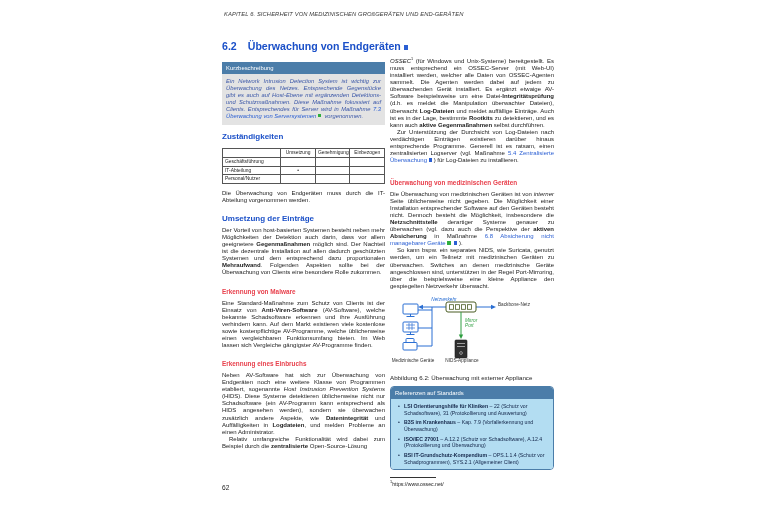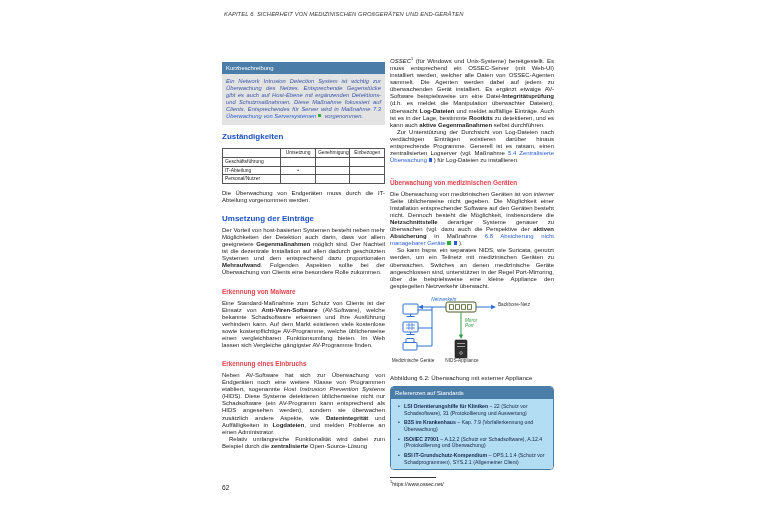--- a/index.html
+++ b/index.html
@@ -75,20 +75,23 @@
 
   .page-number{position:absolute;left:222px;top:484px;font-size:6.6px;color:#1c1c1c;}
 </style>
 </head>
 <body>
 
 <div class="canvas">
 
   <div class="running-header">KAPITEL 6.  SICHERHEIT VON MEDIZINISCHEN GROßGERÄTEN UND END-GERÄTEN</div>
 
+  <div class="section-heading">
+    <span class="sec-num">6.2</span><span>Überwachung von Endgeräten</span><span class="sq blue big"></span>
+  </div>
 
   <div class="col col-left">
 
     <div class="kurz">
       <div class="box-header">Kurzbeschreibung</div>
       <div class="kurz-body">
         <span>Ein Network Intrusion Detection System ist wichtig zur Überwachung des Netzes. Entsprechende Gegenstücke gibt es auch auf Host-Ebene mit ergänzenden Detektions- und Schutzmaßnahmen. Diese Maßnahme fokussiert auf Clients. Entsprechendes für Server wird in Maßnahme </span><a class="xref">7.3 Überwachung von Serversystemen</a><span class="sq green"></span><span> vorgenommen.</span>
       </div>
     </div>
 

